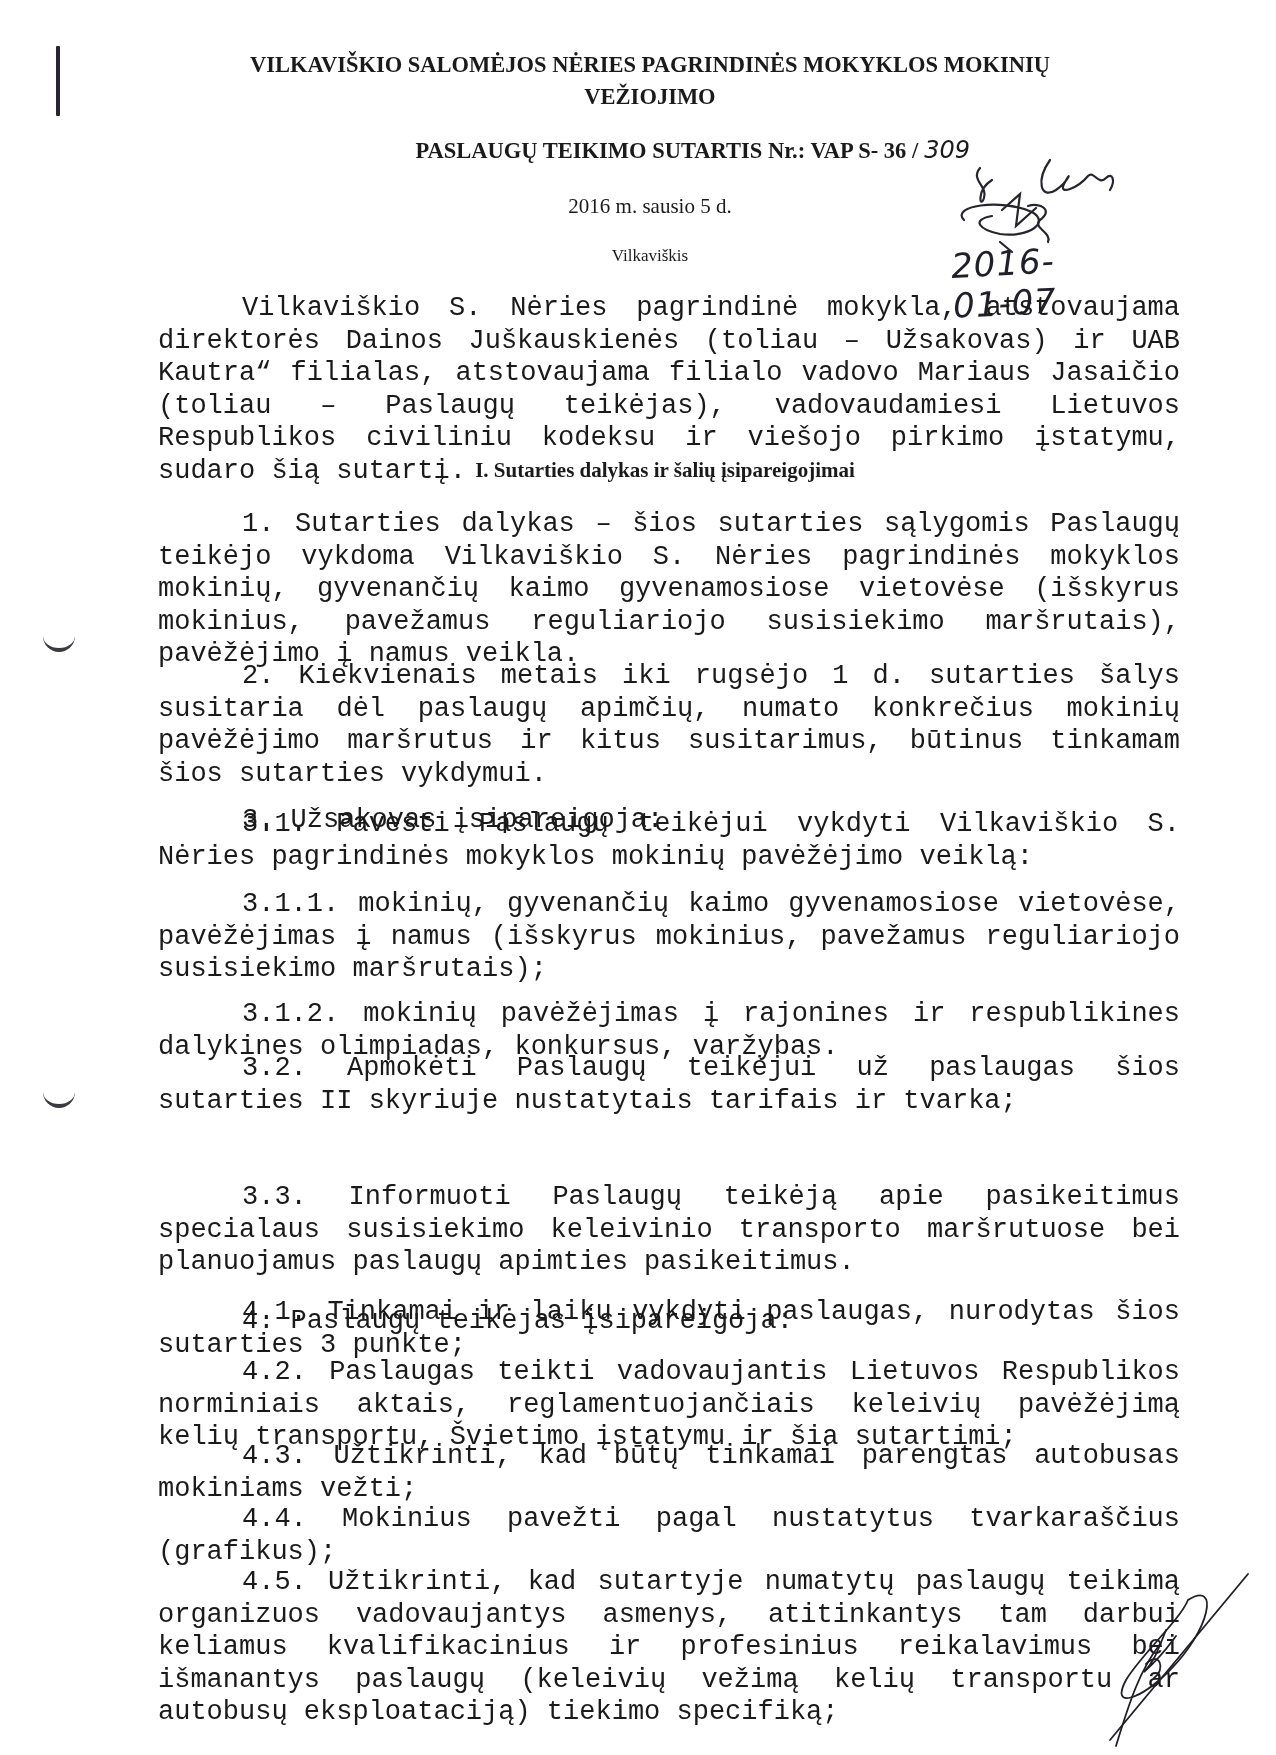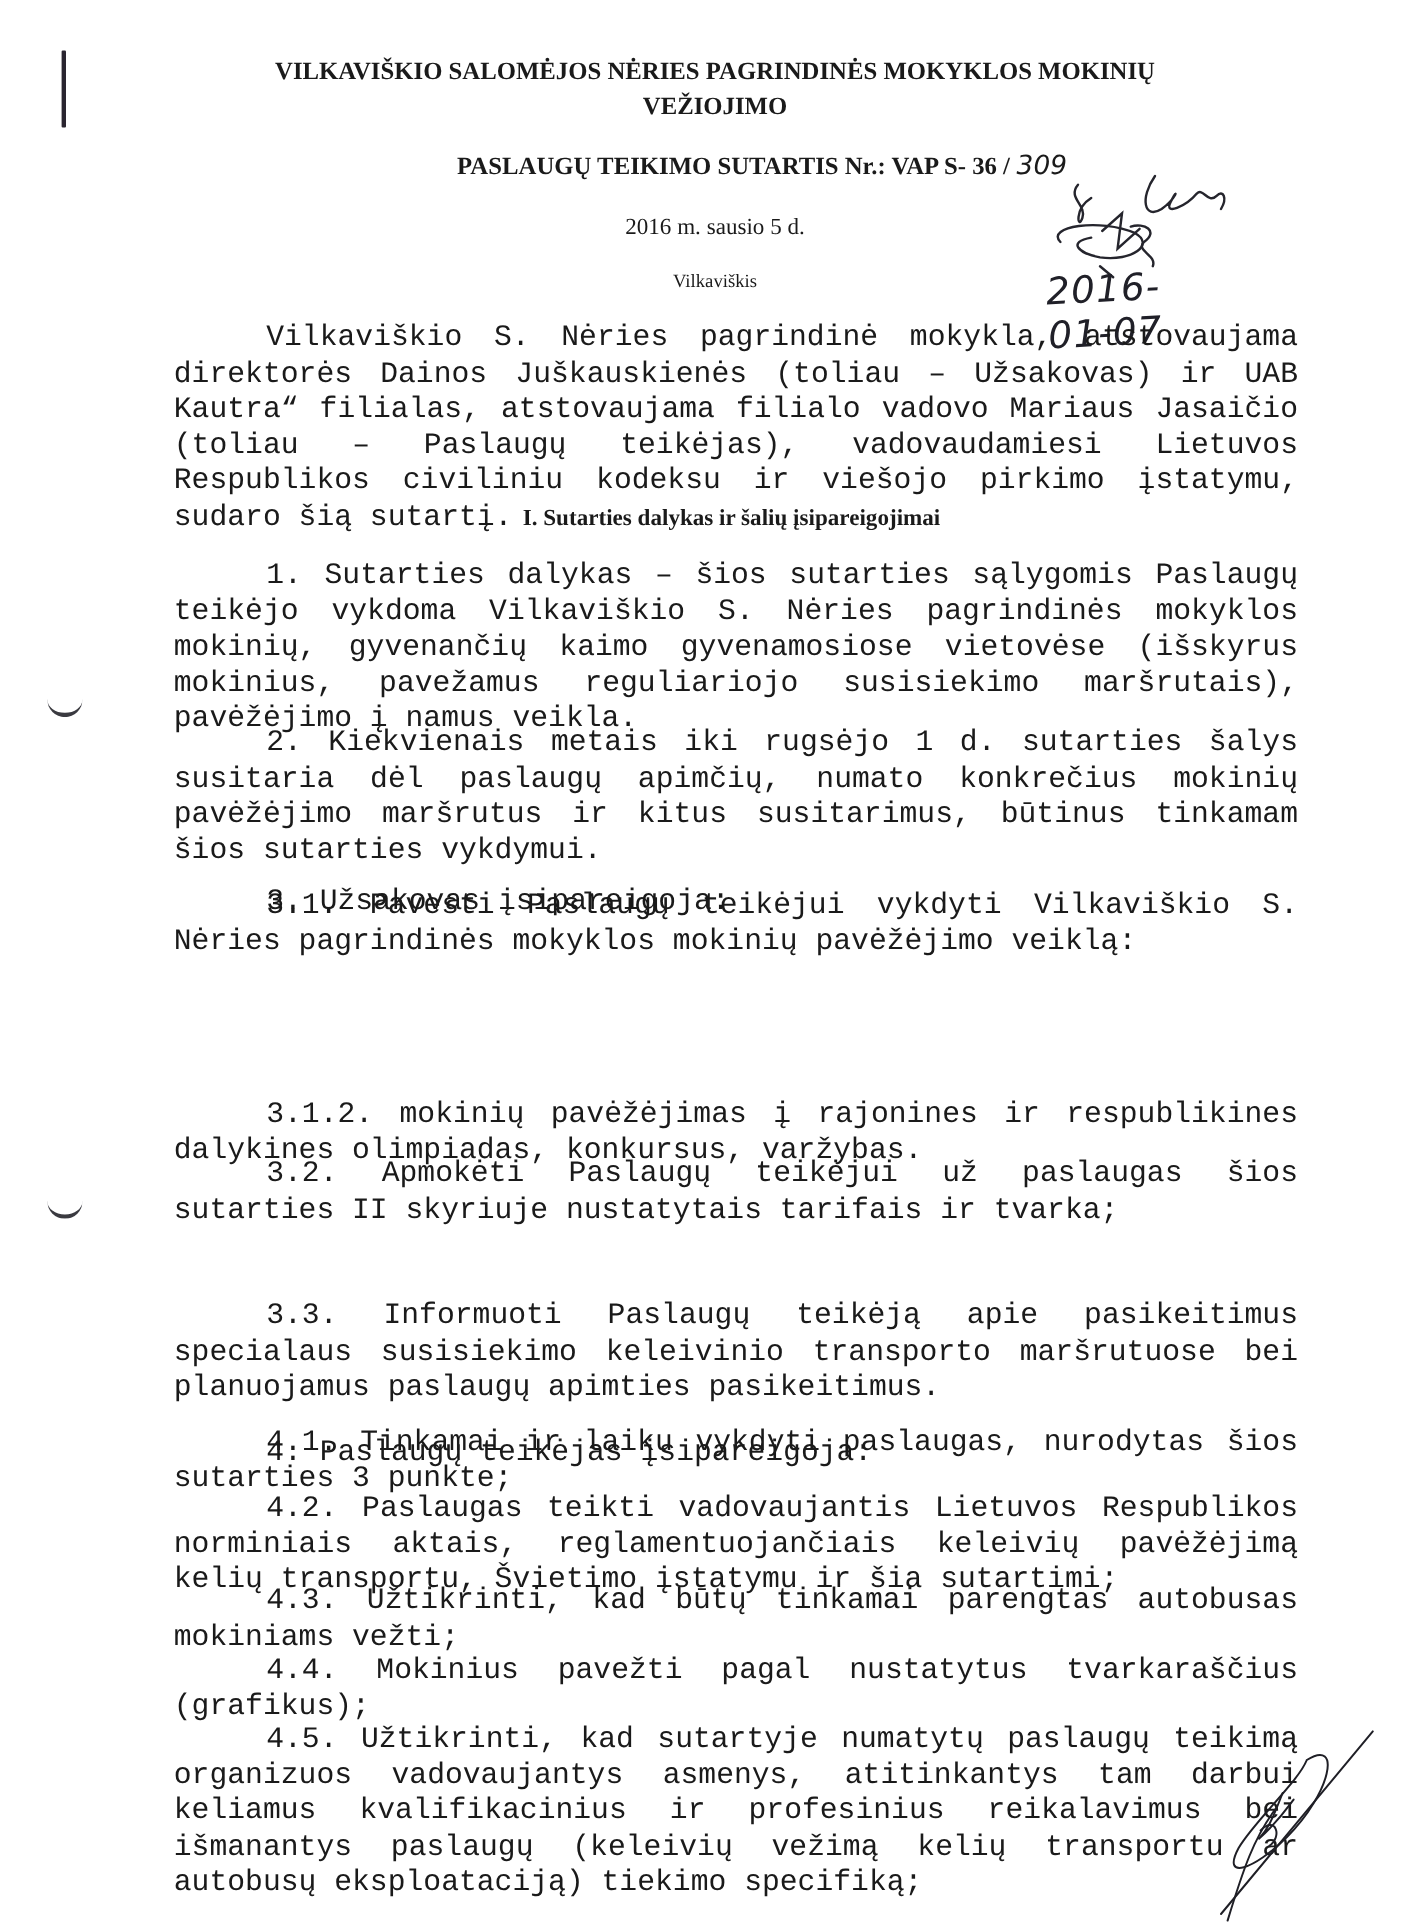--- a/index.html
+++ b/index.html
@@ -74,20 +74,23 @@
     </div>
   <div class="body-text" style="top:660px;">
       <p>2. Kiekvienais metais iki rugsėjo 1 d. sutarties šalys susitaria dėl paslaugų apimčių, numato konkrečius mokinių pavėžėjimo maršrutus ir kitus susitarimus, būtinus tinkamam šios sutarties vykdymui.</p>
     </div>
   <div class="body-text" style="top:760px;margin-top:44px;">
       <p>3. Užsakovas įsipareigoja:</p>
     </div>
   <div class="body-text" style="top:808px;">
       <p>3.1. Pavesti Paslaugų teikėjui vykdyti Vilkaviškio S. Nėries pagrindinės mokyklos mokinių pavėžėjimo veiklą:</p>
     </div>
+  <div class="body-text" style="top:888px;">
+      <p>3.1.1. mokinių, gyvenančių kaimo gyvenamosiose vietovėse, pavėžėjimas į namus (išskyrus mokinius, pavežamus reguliariojo susisiekimo maršrutais);</p>
+    </div>
   <div class="body-text" style="top:968px;margin-top:30px;">
       <p>3.1.2. mokinių pavėžėjimas į rajonines ir respublikines dalykines olimpiadas, konkursus, varžybas.</p>
     </div>
   <div class="body-text" style="top:1052px;">
       <p>3.2. Apmokėti Paslaugų teikėjui už paslaugas šios sutarties II skyriuje nustatytais tarifais ir tvarka;</p>
     </div>
   <div class="body-text" style="top:1181px;">
       <p>3.3. Informuoti Paslaugų teikėją apie pasikeitimus specialaus susisiekimo keleivinio transporto maršrutuose bei planuojamus paslaugų apimties pasikeitimus.</p>
     </div>
   <div class="body-text" style="top:1305px;">

